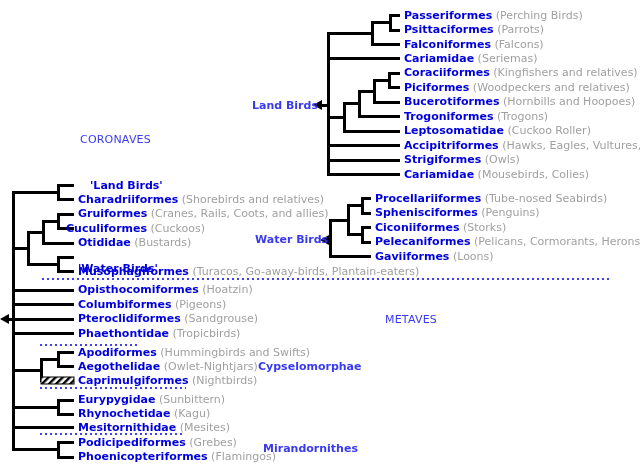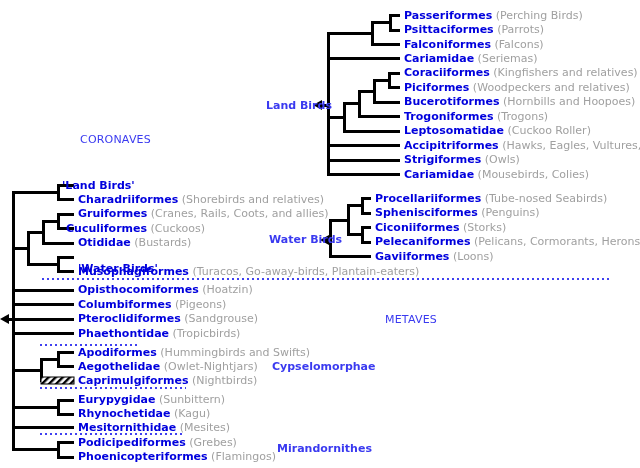--- a/index.html
+++ b/index.html
@@ -8,21 +8,21 @@
     background:#ffffff;
     font-family:"DejaVu Sans","Liberation Sans",sans-serif;
     font-size:11px; line-height:13px;
   }
   #tree-svg { position:absolute; left:0; top:0; }
   .leaf-label { position:absolute; white-space:nowrap; }
   .taxon { color:#0000dd; font-weight:bold; }
   .common { color:#a0a0a0; font-weight:normal; }
   .clade-label { position:absolute; white-space:nowrap; color:#3a3af0; }
   .caps { font-weight:normal; letter-spacing:0.2px; }
-  .bold { font-weight:bold;margin-left:14px; }
+  .bold { font-weight:bold; }
   .coronaves       { left:80px;  top:133px;text-align:right; }
   .metaves         { left:385px; top:313px; }
   .cypselomorphae  { left:258px; top:360px; }
   .mirandornithes  { left:263px; top:442px; }
   .land-birds-label  { left:252px; top:99px;  }
   .water-birds-label { left:255px; top:233px; }
 </style>
 </head>
 <body>
 
@@ -145,21 +145,21 @@
       <div class="leaf-label" style="left: 404px; top: 109.5px;"><span class="taxon">Trogoniformes</span><span class="common"> (Trogons)</span></div>
       <div class="leaf-label" style="left: 404px; top: 124px; text-align: right;"><span class="taxon">Leptosomatidae</span><span class="common"> (Cuckoo Roller)</span></div>
       <div class="leaf-label" style="left: 404px; top: 138.5px;"><span class="taxon">Accipitriformes</span><span class="common"> (Hawks, Eagles, Vultures, and relatives)</span></div>
       <div class="leaf-label" style="left: 404px; top: 153px;"><span class="taxon">Strigiformes</span><span class="common"> (Owls)</span></div>
       <div class="leaf-label" style="left: 404px; top: 167.5px;"><span class="taxon">Cariamidae</span><span class="common"> (Mousebirds, Colies)</span></div>
       <div class="leaf-label" style="left: 375px; top: 191.5px;"><span class="taxon">Procellariiformes</span><span class="common"> (Tube-nosed Seabirds)</span></div>
       <div class="leaf-label" style="left: 375px; top: 206px;"><span class="taxon">Sphenisciformes</span><span class="common"> (Penguins)</span></div>
       <div class="leaf-label" style="left: 375px; top: 220.5px;"><span class="taxon">Ciconiiformes</span><span class="common"> (Storks)</span></div>
       <div class="leaf-label" style="left: 375px; top: 235px;"><span class="taxon">Pelecaniformes</span><span class="common"> (Pelicans, Cormorants, Herons, and relatives)</span></div>
       <div class="leaf-label" style="left: 375px; top: 249.5px;"><span class="taxon">Gaviiformes</span><span class="common"> (Loons)</span></div>
-      <div class="leaf-label" style="left: 62px; top: 178.5px;"><span class="taxon">'Land Birds'</span></div>
+      <div class="leaf-label" style="left: 90px; top: 178.5px;"><span class="taxon">'Land Birds'</span></div>
       <div class="leaf-label" style="left: 78px; top: 192.5px;"><span class="taxon">Charadriiformes</span><span class="common"> (Shorebirds and relatives)</span></div>
       <div class="leaf-label" style="left: 78px; top: 207px;"><span class="taxon">Gruiformes</span><span class="common"> (Cranes, Rails, Coots, and allies)</span></div>
       <div class="leaf-label" style="left: 66px; top: 221.5px;"><span class="taxon">Cuculiformes</span><span class="common"> (Cuckoos)</span></div>
       <div class="leaf-label" style="left: 78px; top: 236px;"><span class="taxon">Otididae</span><span class="common"> (Bustards)</span></div>
       <div class="leaf-label" style="left: 78px; top: 250px; margin-top: 12px;"><span class="taxon">'Water Birds'</span></div>
       <div class="leaf-label" style="left: 78px; top: 264.5px;"><span class="taxon">Musophagiformes</span><span class="common"> (Turacos, Go-away-birds, Plantain-eaters)</span></div>
       <div class="leaf-label" style="left: 78px; top: 283px;"><span class="taxon">Opisthocomiformes</span><span class="common"> (Hoatzin)</span></div>
       <div class="leaf-label" style="left: 78px; top: 297.5px;"><span class="taxon">Columbiformes</span><span class="common"> (Pigeons)</span></div>
       <div class="leaf-label" style="left: 78px; top: 312px;"><span class="taxon">Pteroclidiformes</span><span class="common"> (Sandgrouse)</span></div>
       <div class="leaf-label" style="left: 78px; top: 326.5px;"><span class="taxon">Phaethontidae</span><span class="common"> (Tropicbirds)</span></div>

